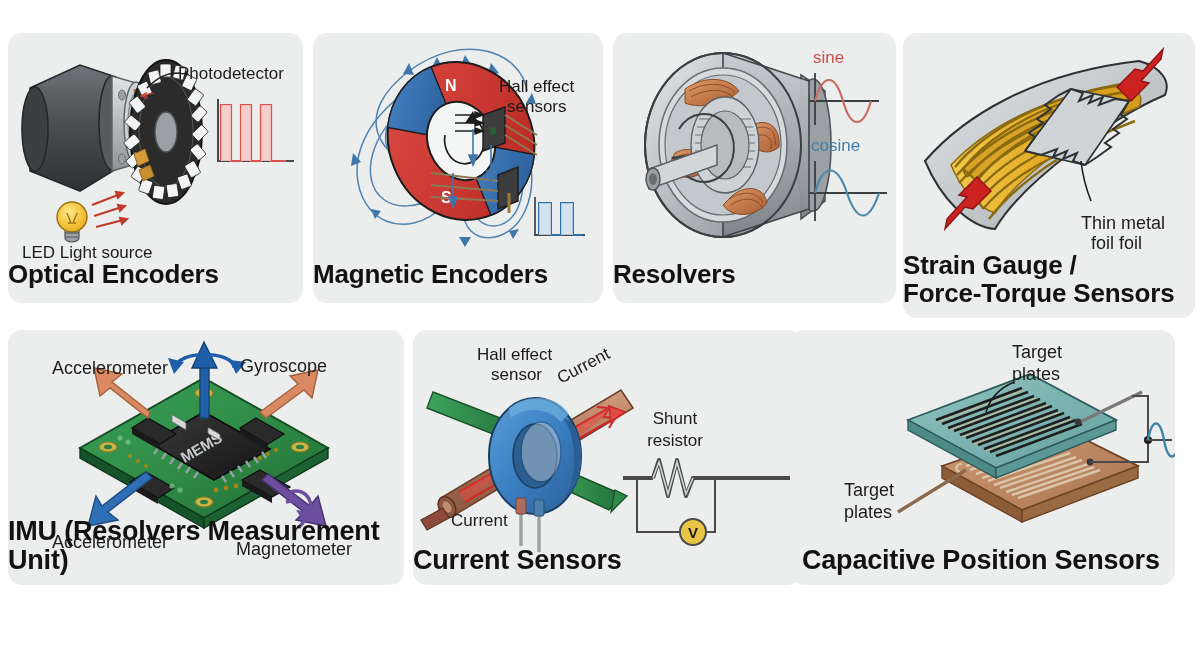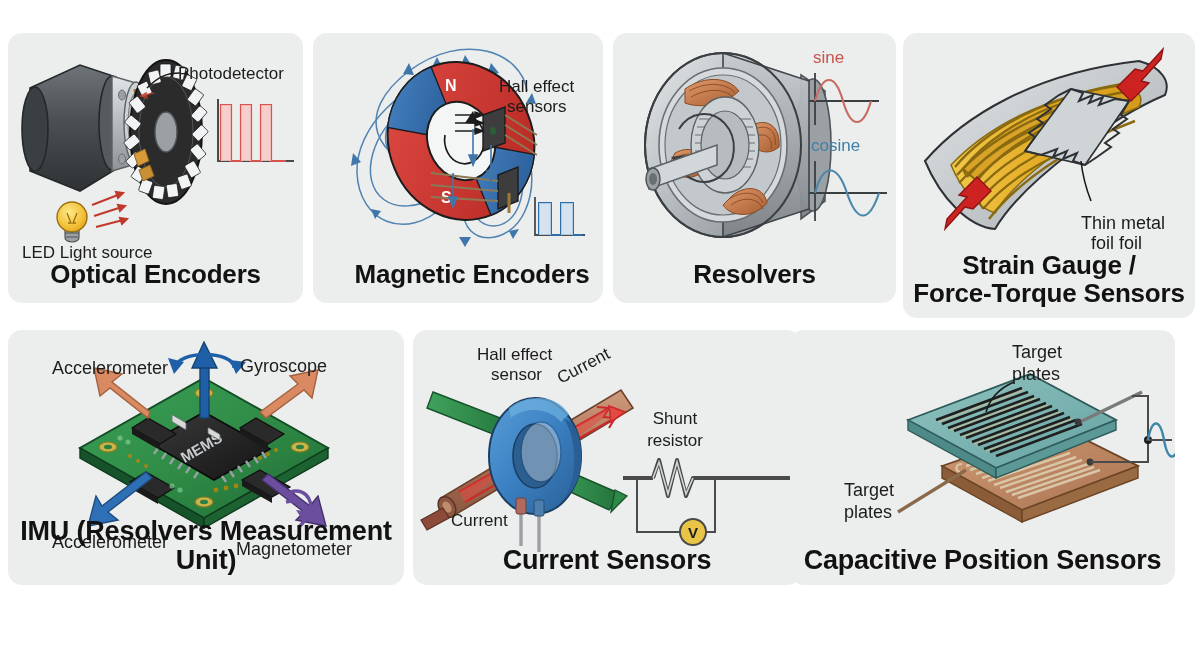--- a/index.html
+++ b/index.html
@@ -17,46 +17,45 @@
     border-radius:14px;
     box-sizing:border-box;
     overflow:hidden;
   }
   .card-art{position:absolute;left:0;top:0;right:0;bottom:0;}
   .card-art svg{display:block;width:100%;height:100%;}
 
   .card-title{
     position:absolute;
     left:0;right:0;
-    text-align:center;
     font-weight:bold;
     color:#121212;
     letter-spacing:-0.2px;
     line-height:1.07;
     white-space:pre-line;
   }
 
   
   #card-optical   {left:8px;   top:33px; width:295px; height:270px;}
   #card-magnetic  {left:313px; top:33px; width:290px; height:270px;}
   #card-resolver  {left:613px; top:33px; width:283px; height:270px;}
   #card-strain    {left:903px; top:33px; width:292px; height:285px;}
 
   
   #card-imu       {left:8px;   top:330px; width:396px; height:255px;}
   #card-current   {left:413px; top:330px; width:388px; height:255px;}
   #card-capacitive{left:790px; top:330px; width:385px; height:255px;}
 
   #card-optical    .card-title{bottom:14px; font-size:26px;}
-  #card-magnetic   .card-title{bottom:14px; font-size:26px;padding-left:28px;}
+  #card-magnetic   .card-title{bottom:14px; font-size:26px;}
   #card-resolver   .card-title{bottom:14px; font-size:26px;}
   #card-strain     .card-title{bottom:10px; font-size:26px;}
   #card-imu        .card-title{bottom:10px; font-size:27px;}
   #card-current    .card-title{bottom:10px; font-size:27px;}
-  #card-capacitive .card-title{bottom:10px; font-size:27px;}
+  #card-capacitive .card-title{bottom:10px; font-size:27px;margin-left:12px;}
 
   .lbl{font-family:"Liberation Sans", sans-serif; fill:#1c1c1c;}
 </style>
 </head>
 <body>
 
 <div id="root">
 
   <div class="card" id="card-optical">
     <div class="card-art">

